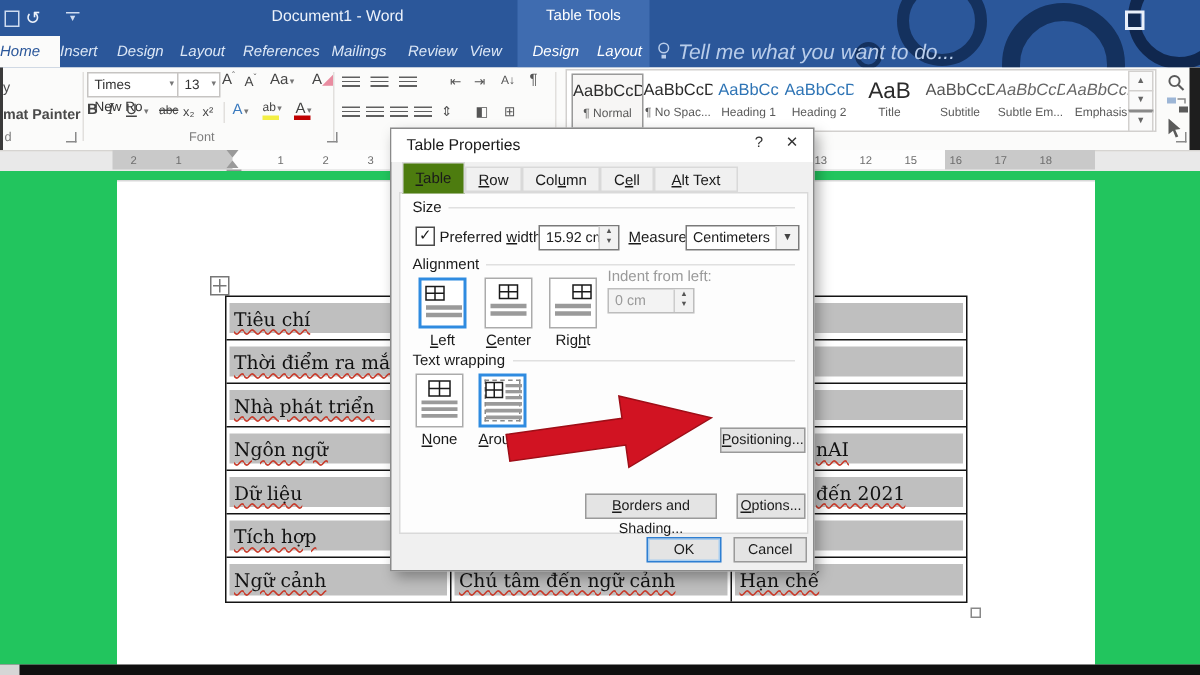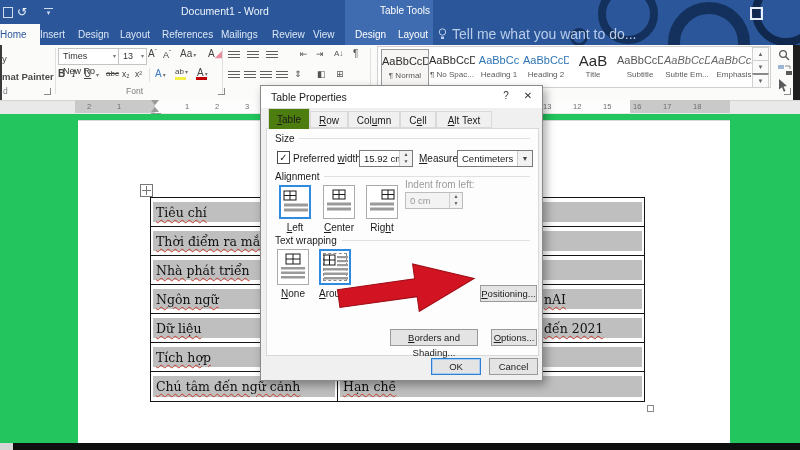--- a/index.html
+++ b/index.html
@@ -5,26 +5,26 @@
   html,body{margin:0;padding:0;background:#888;}
   #screen{position:relative;width:800px;height:450px;overflow:hidden;background:#e9e9e9;
           font-family:"Liberation Sans","DejaVu Sans",sans-serif;-webkit-font-smoothing:antialiased;}
   .abs{position:absolute;}
   
   .topbar{left:0;top:0;width:800px;height:45px;background:#2b579a;overflow:hidden;}
   .deco{left:540px;top:0;width:260px;height:45px;overflow:hidden;}
   .ring{position:absolute;border-radius:50%;border:8px solid rgba(17,42,84,.85);}
   .title-text{top:5px;left:150px;width:150px;text-align:center;color:#eef3fb;font-size:10.5px;}
   .ctx-panel{left:345px;top:0;width:88px;height:45px;background:#3f6cb0;}
-  .ctx-title{top:5px;left:345px;width:88px;text-align:center;color:#ffffff;font-size:10px;padding-left:16px;}
+  .ctx-title{top:5px;left:345px;width:88px;text-align:center;color:#ffffff;font-size:10px;}
   .qat-ico{top:5px;color:#eef3fb;font-size:12px;}
   .qat-save{left:3px;top:7px;width:8px;height:9px;border:1px solid #cfdcf0;}
   .qat-custom{left:44px;top:8px;width:9px;height:8px;border-top:1px solid #cfdcf0;color:#cfdcf0;font-size:7px;line-height:8px;text-align:center;}
   .win-ctrl{left:750px;top:7px;width:9px;height:9px;border:2px solid #e9effa;}
-  .tabrow{left:0;top:24px;width:800px;height:21px;}
+  .tabrow{left:0;top:24px;width:800px;height:21px;font-style:italic;}
   .tab{position:absolute;top:0;height:21px;line-height:21px;font-size:10px;color:#dce7f6;}
   .tab.active{background:#fbfbfa;color:#2b579a;padding:0 13px;}
   .tellme{position:absolute;left:452px;top:0;height:21px;line-height:21px;font-size:14px;color:#b9cdea;}
   .bulb{position:absolute;left:438px;top:4px;}
   
   .ribbon{left:0;top:45px;width:800px;height:55px;background:#fbfbfa;border-bottom:1px solid #d6d4d1;}
   .frag{color:#4a4a4a;font-size:9.5px;}
   .vsep{position:absolute;top:3px;width:1px;height:46px;background:#e2e0dd;}
   .combo{position:absolute;border:1px solid #c6c4c2;background:#fff;font-size:9px;color:#333;
          height:15px;line-height:15px;padding:0 11px 0 4px;}
@@ -366,20 +366,24 @@
         <div class="tcell c2">
             <div class="shade"></div>
             <span class="ctext"></span>
           </div>
         <div class="tcell c3">
             <div class="shade"></div>
             <span class="ctext"></span>
           </div>
       </div>
       <div class="trow">
+        <div class="tcell c1">
+            <div class="shade"></div>
+            <span class="ctext">Ngữ cảnh</span>
+          </div>
         <div class="tcell c2">
             <div class="shade"></div>
             <span class="ctext">Chú tâm đến ngữ cảnh</span>
           </div>
         <div class="tcell c3">
             <div class="shade"></div>
             <span class="ctext">Hạn chế</span>
           </div>
       </div>
     </div>

